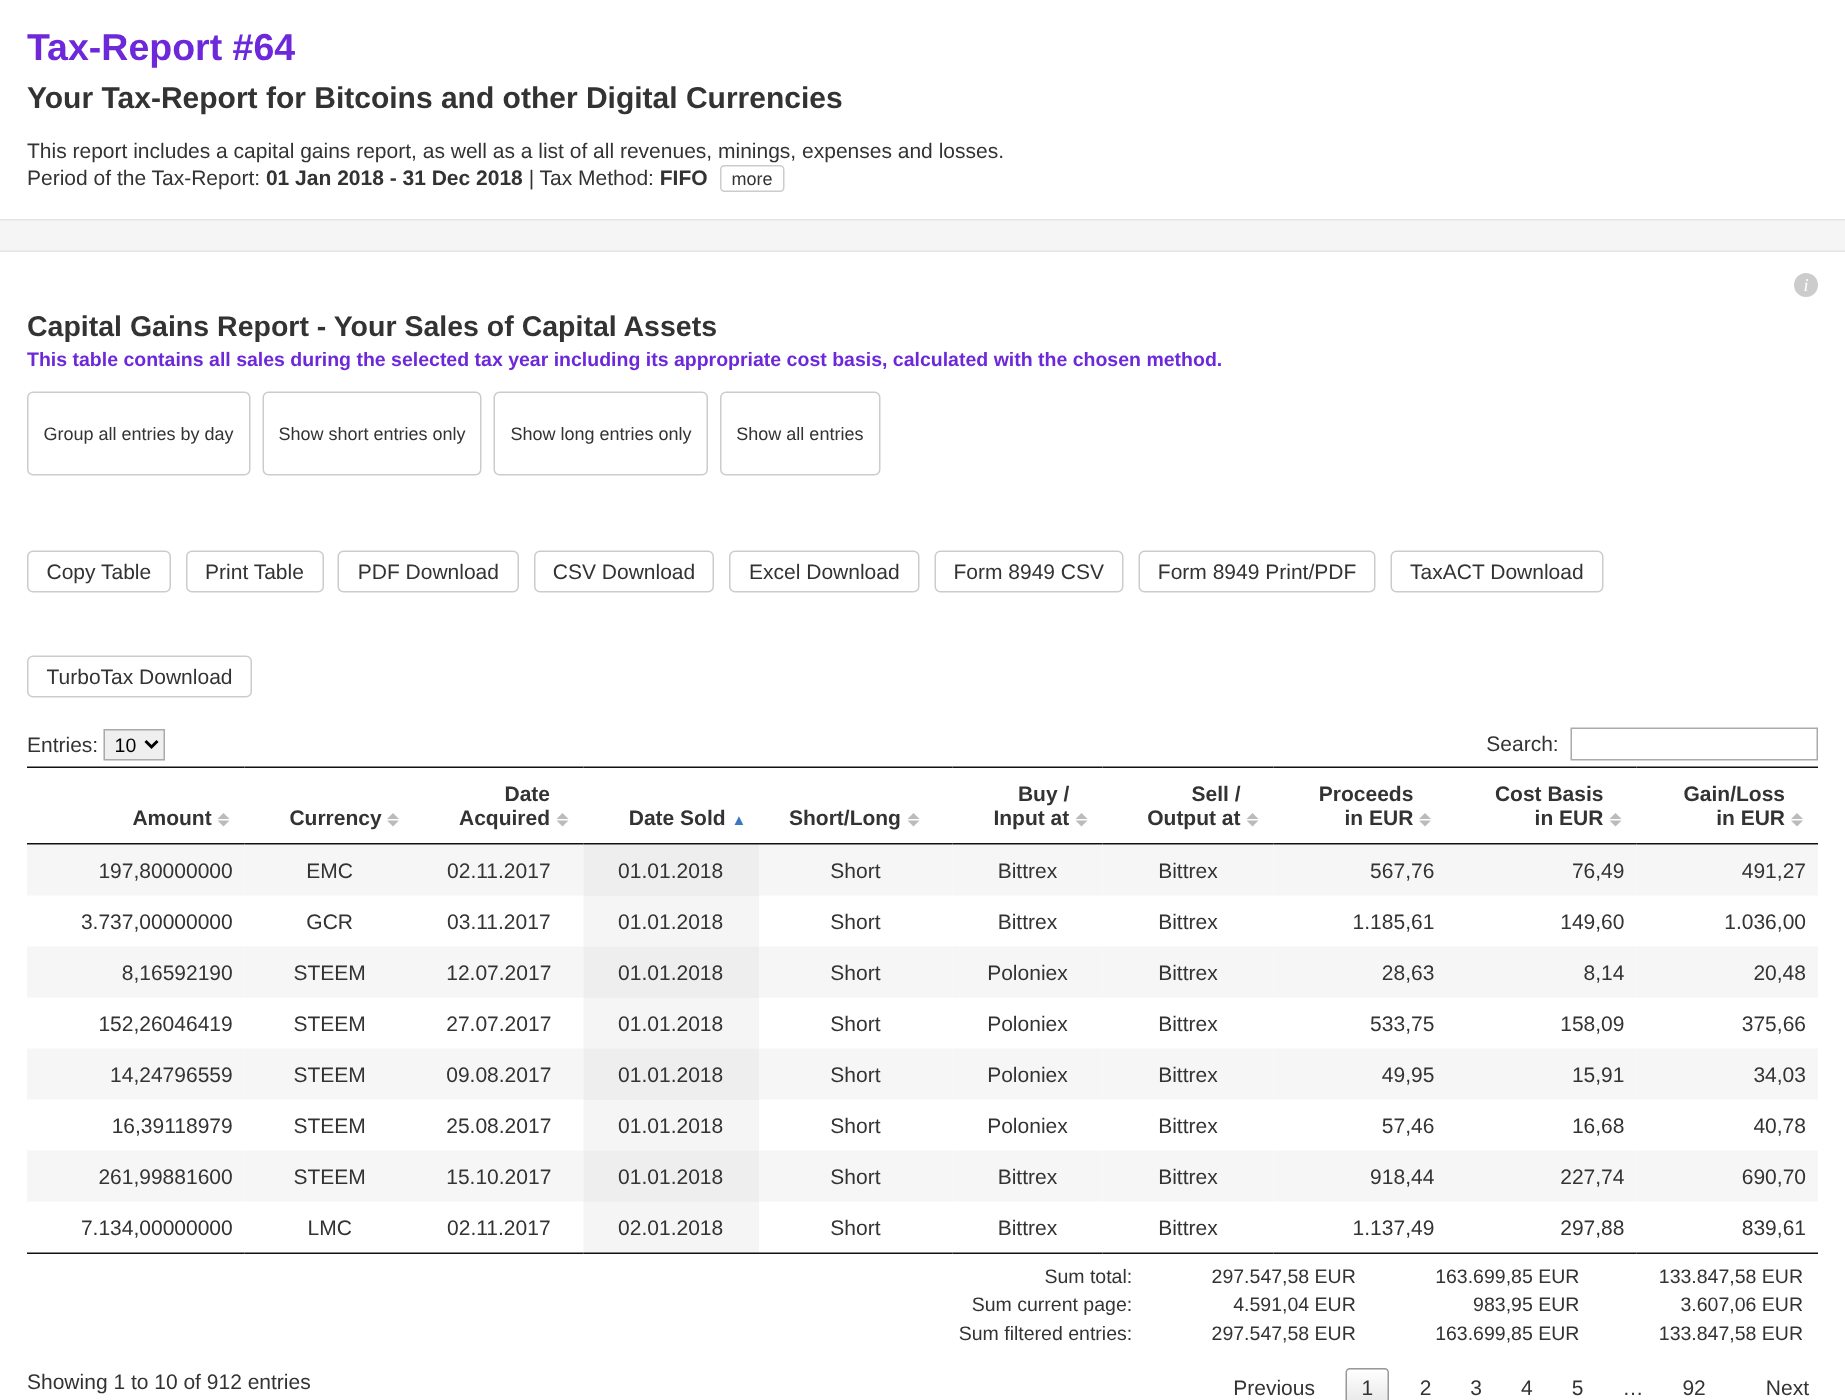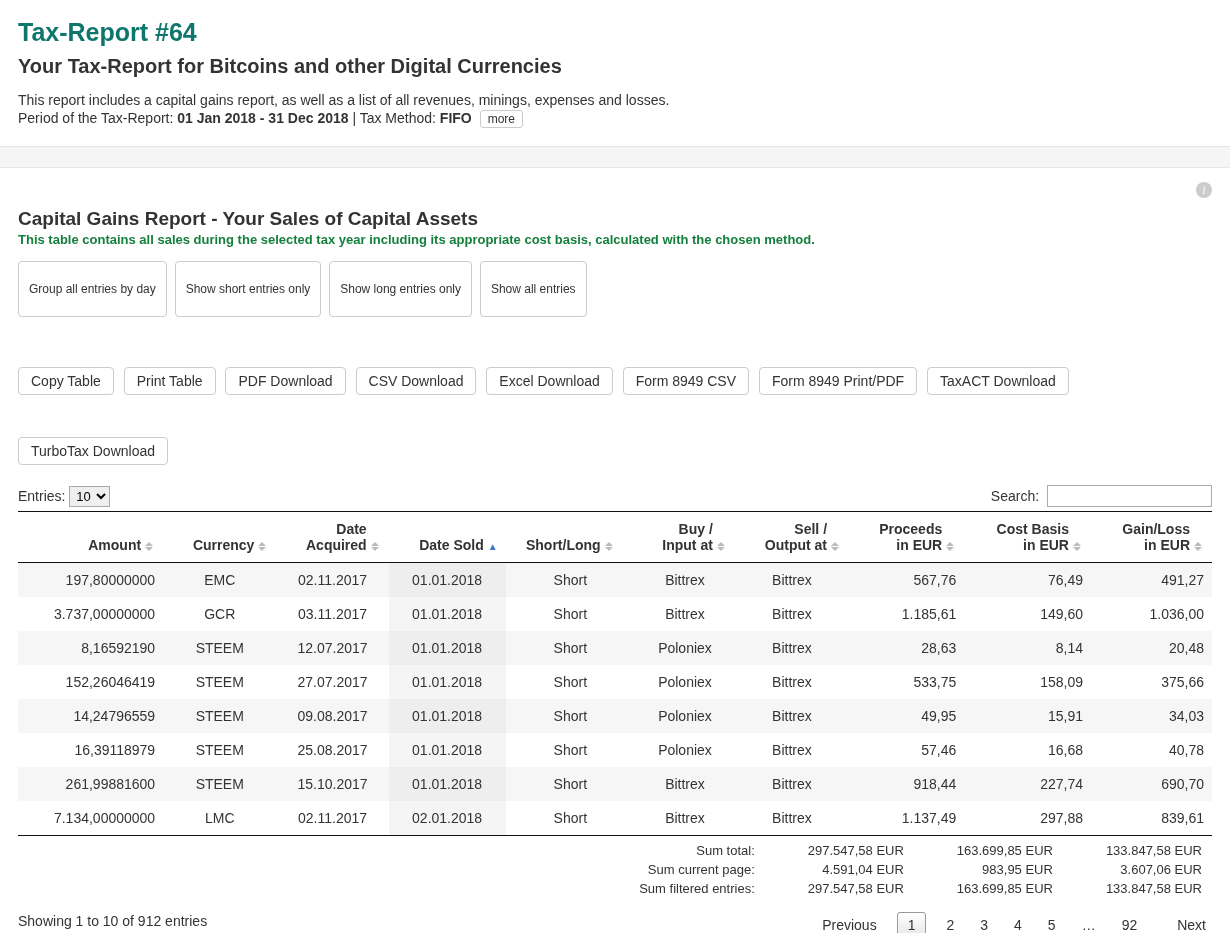--- a/index.html
+++ b/index.html
@@ -5,21 +5,21 @@
   * { box-sizing: border-box; }
   body {
     margin: 0;
     font-family: "Helvetica Neue", Helvetica, Arial, sans-serif;
     font-size: 14px;
     color: #333;
     background: #fff;
   }
   .container { padding: 18px; }
   h1 {
-    color: #0f766e;
+    color: #6d28d9;
     font-size: 25px;
     font-weight: bold;
     margin: 0 0 8px 0;
   }
   h2 {
     color: #333;
     font-size: 20px;
     font-weight: bold;
     margin: 0 0 14px 0;
   }
@@ -58,21 +58,21 @@
     text-align: center;
     line-height: 16px;
   }
   h3 {
     color: #333;
     font-size: 19px;
     font-weight: bold;
     margin: 0 0 2px 0;
   }
   .subhead {
-    color: #15803d;
+    color: #6d28d9;
     font-size: 13px;
     font-weight: bold;
     margin-bottom: 14px;
   }
   .btn-group { margin-bottom: 14px; }
   .btn, .btn-sm {
     display: inline-block;
     border: 1px solid #ccc;
     background: #fff;
     color: #333;

